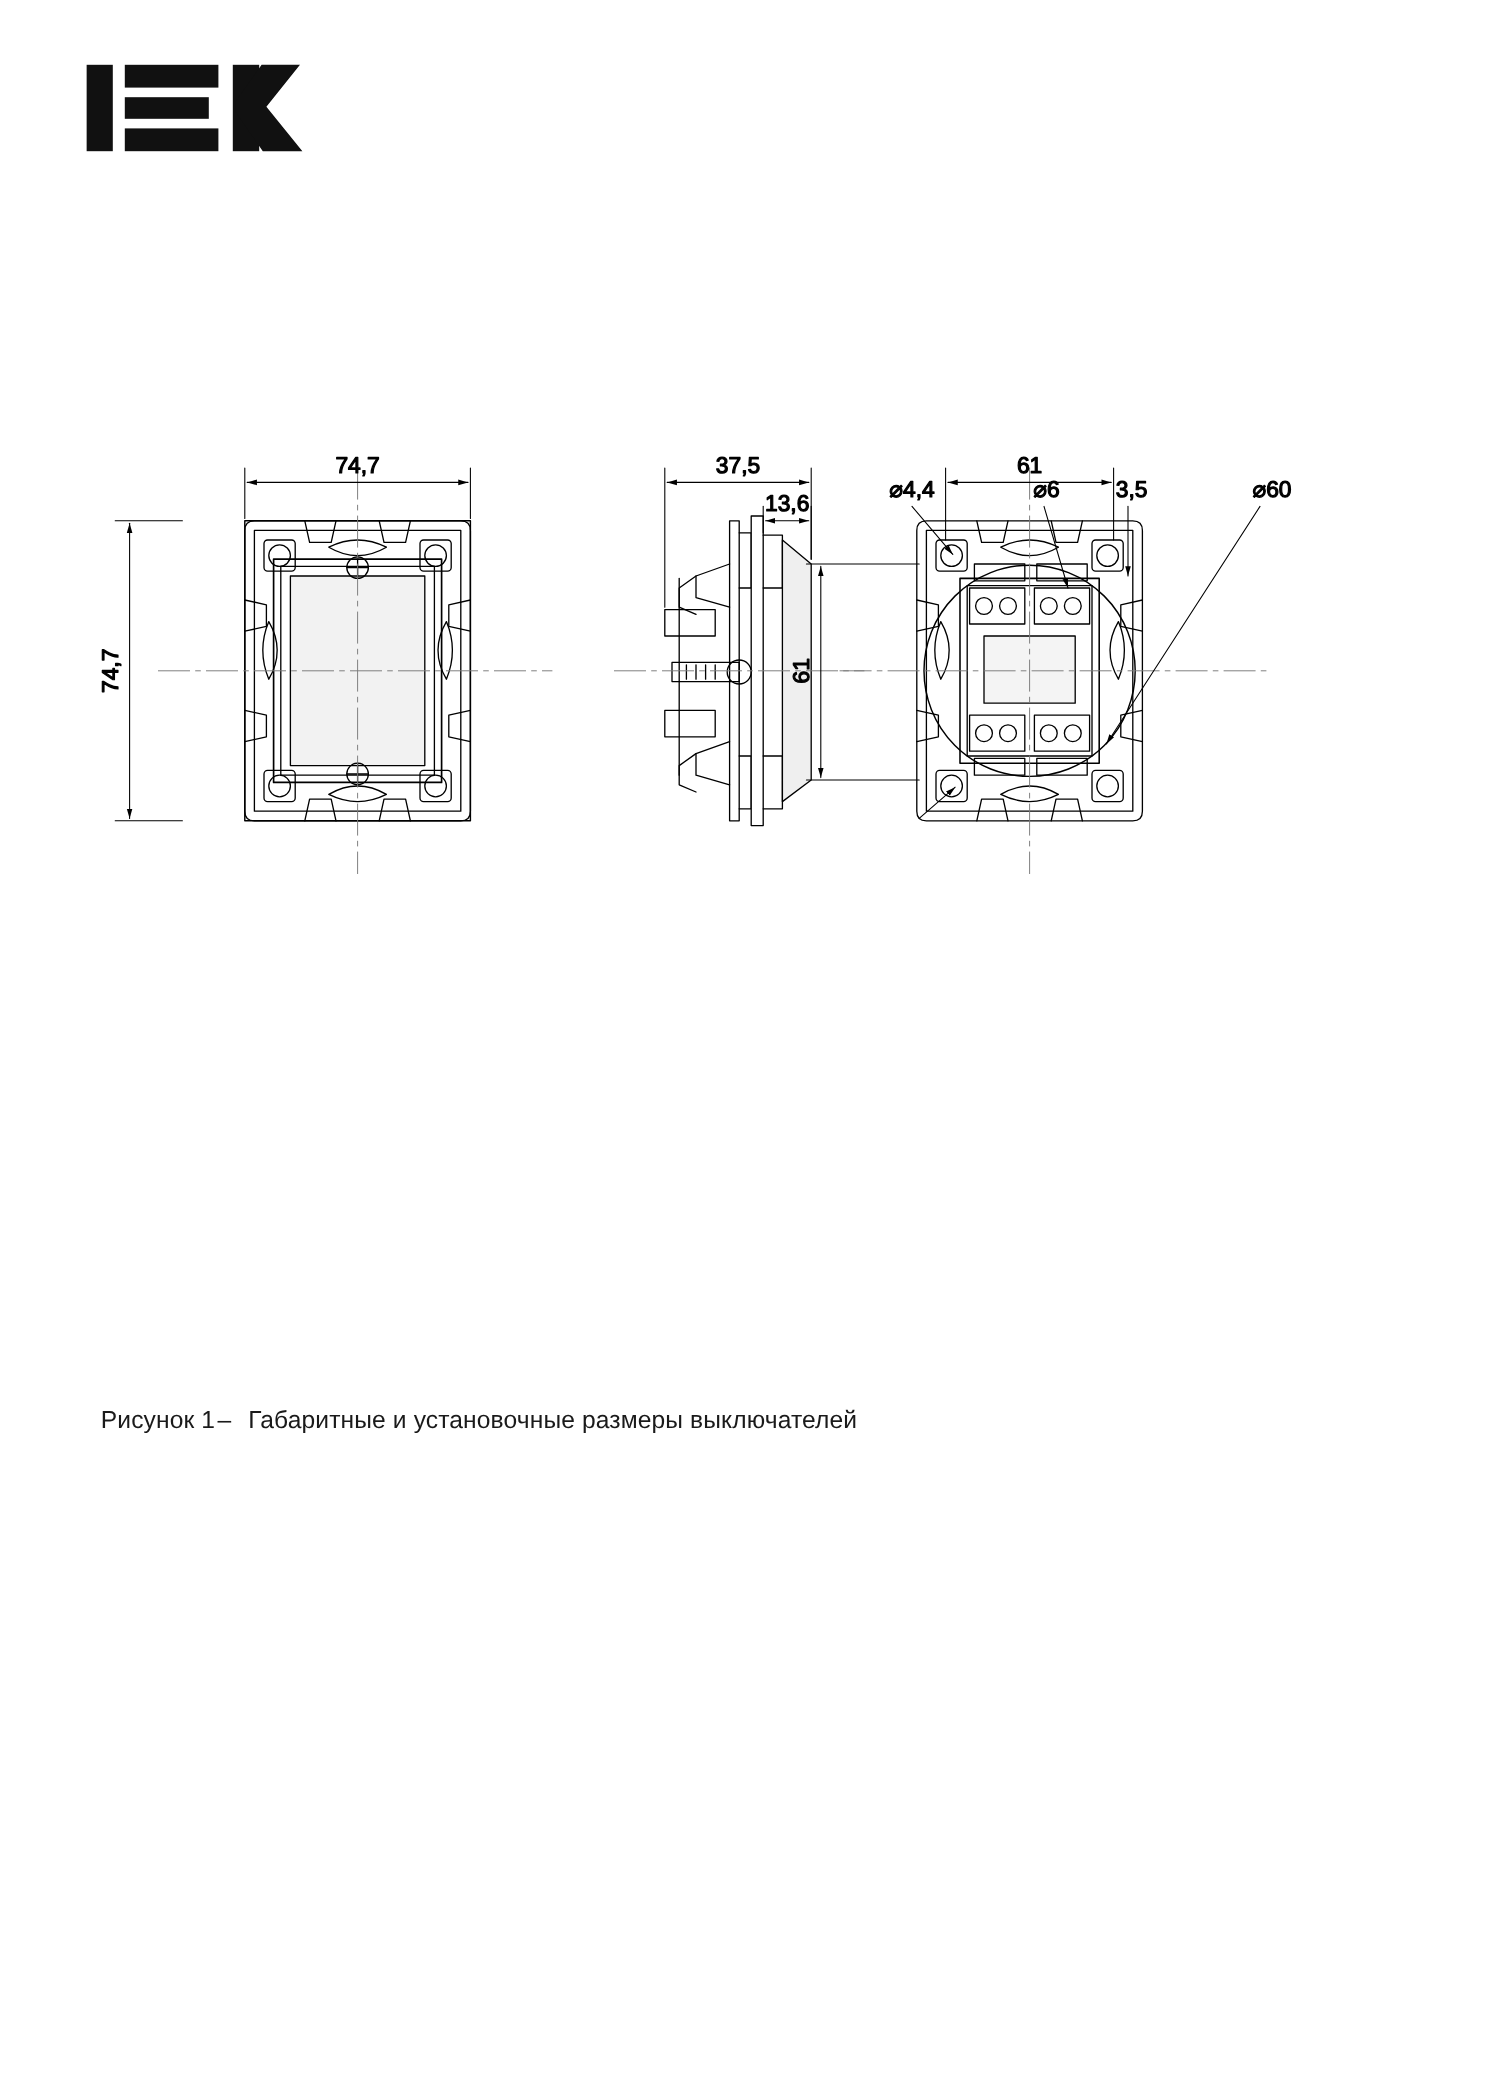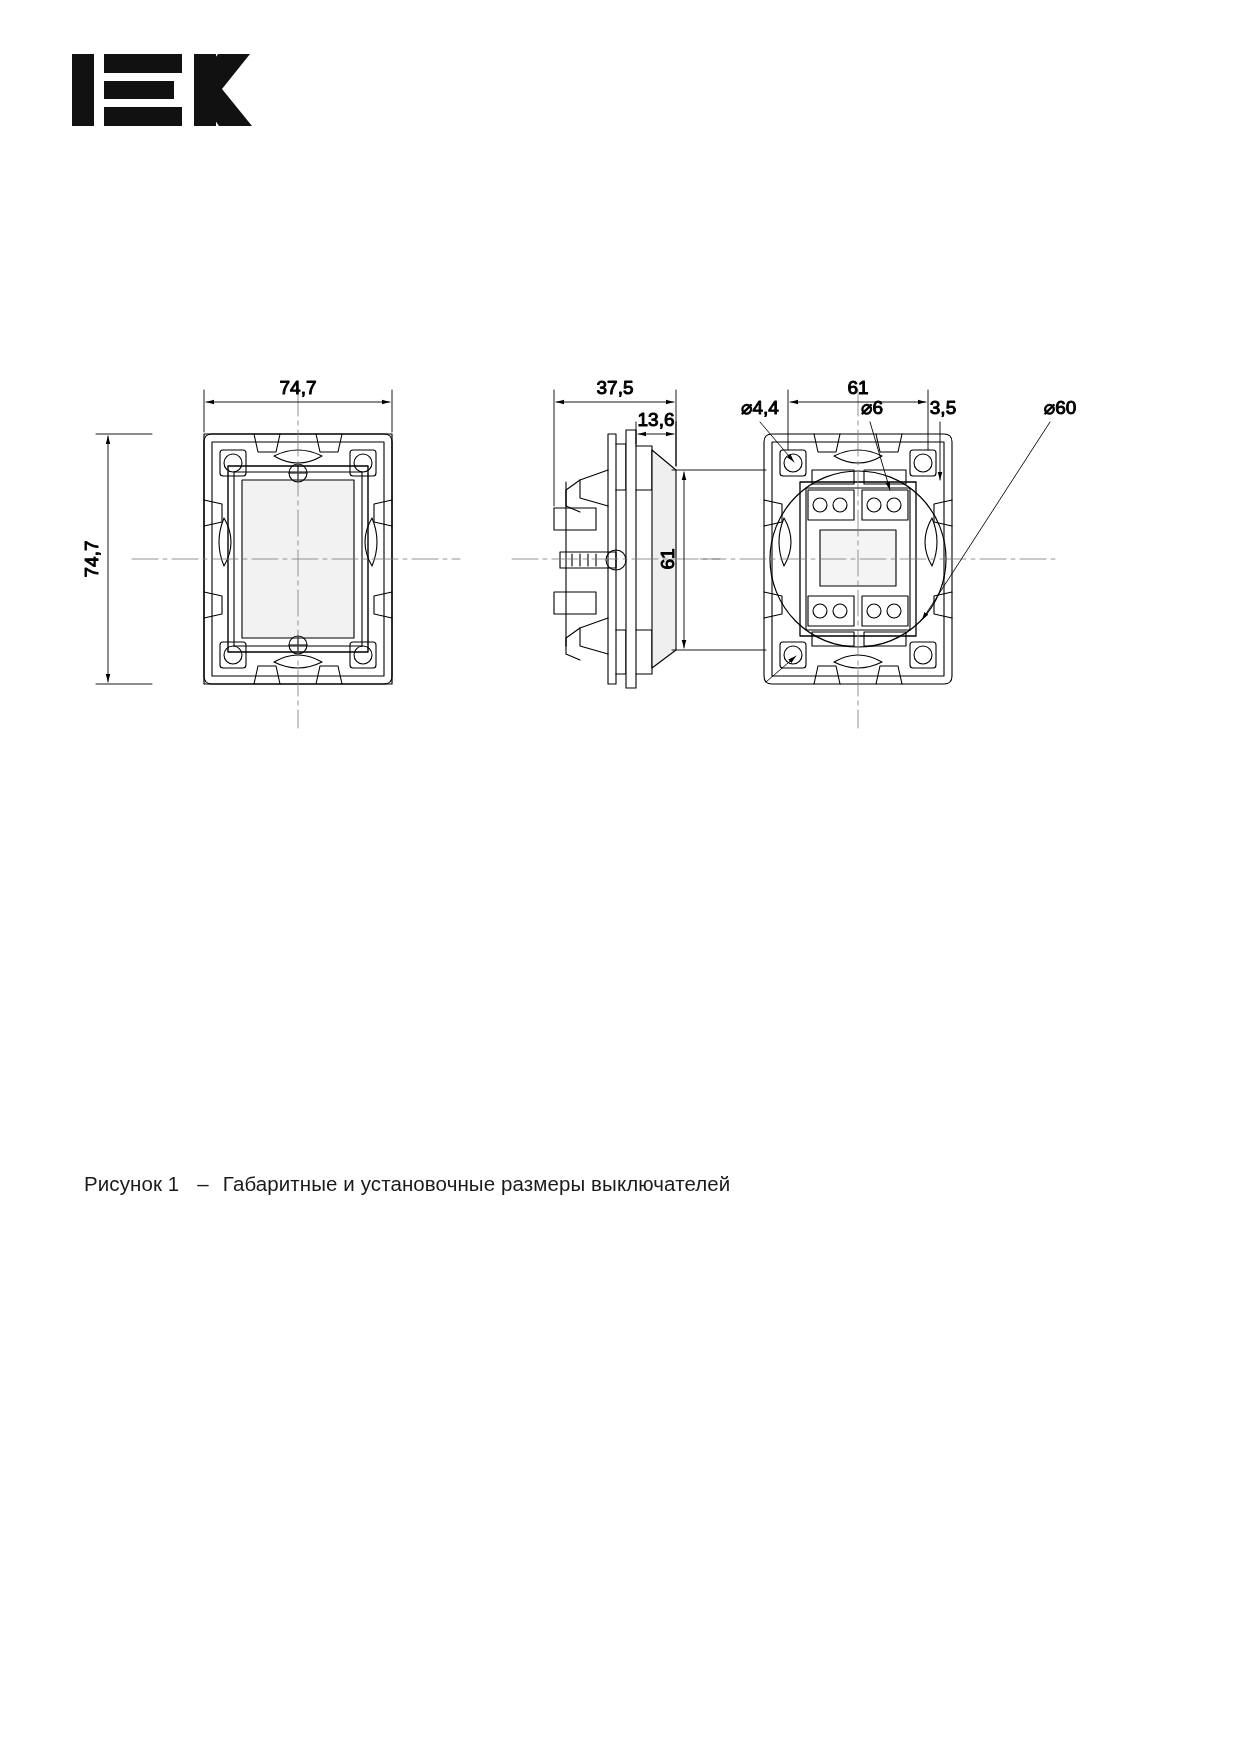--- a/index.html
+++ b/index.html
@@ -37,21 +37,21 @@
   
   .caption {
     position: absolute;
     left: 84px;
     top: 1172px;
     font-size: 20.5px;
     letter-spacing: 0.1px;
     white-space: nowrap;
     color: #1a1a1a;
   }
-  .caption .cap-num { margin-right: 16px; }
+  .caption .cap-num { margin-right: 0; }
   .caption .cap-dash { margin: 0 14px 0 2px; }
 
   
   text {
     font-family: "Liberation Sans", sans-serif;
     fill: #000000;
   }
 </style>
 </head>
 <body>

